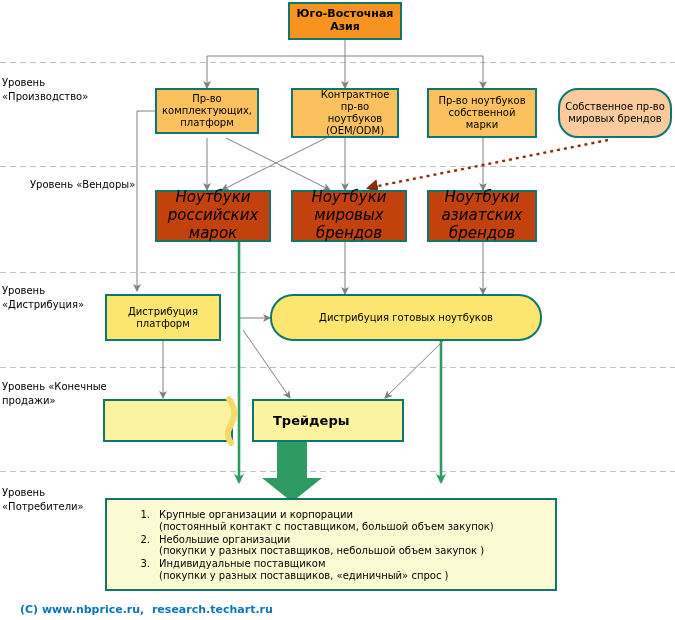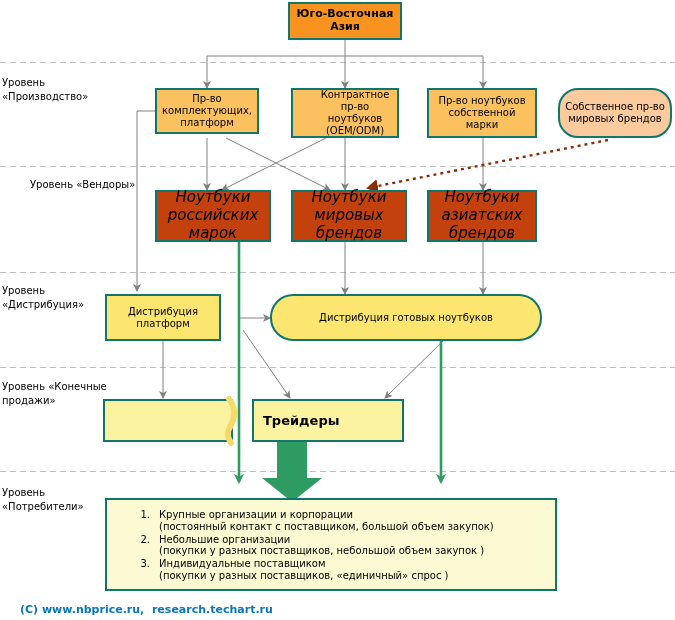--- a/index.html
+++ b/index.html
@@ -160,21 +160,21 @@
     <span>Дистрибуция готовых ноутбуков</span>
   </div>
 
   <div class="node n-torn" style="left:103px;top:399px;width:130px;height:43px;">
     <span></span>
   </div>
   <svg class="torn-wrap" style="left:225px;top:396px;width:40px;height:50px;" viewBox="0 0 40 50">
     <path d="M4,3 C11,12 10,22 5,31 C1,37 3,42 6,47" stroke="#F6D96B" stroke-width="6" fill="none" stroke-linecap="round"></path>
   </svg>
   <div class="node n-trade" style="left:252px;top:399px;width:152px;height:43px;
-       justify-content:flex-start;padding-left:6px;">
+       justify-content:flex-start;padding-left:16px;">
     <span>Трейдеры</span>
   </div>
 
   <div class="node n-cons" style="left:105px;top:498px;width:452px;height:93px;">
     <ul class="cons-list">
       <li>
         <span class="cons-num">1.</span>
         <span class="cons-txt">
           <span>Крупные организации и корпорации</span>
           <span class="cons-sub">(постоянный контакт с поставщиком, большой объем закупок)</span>

